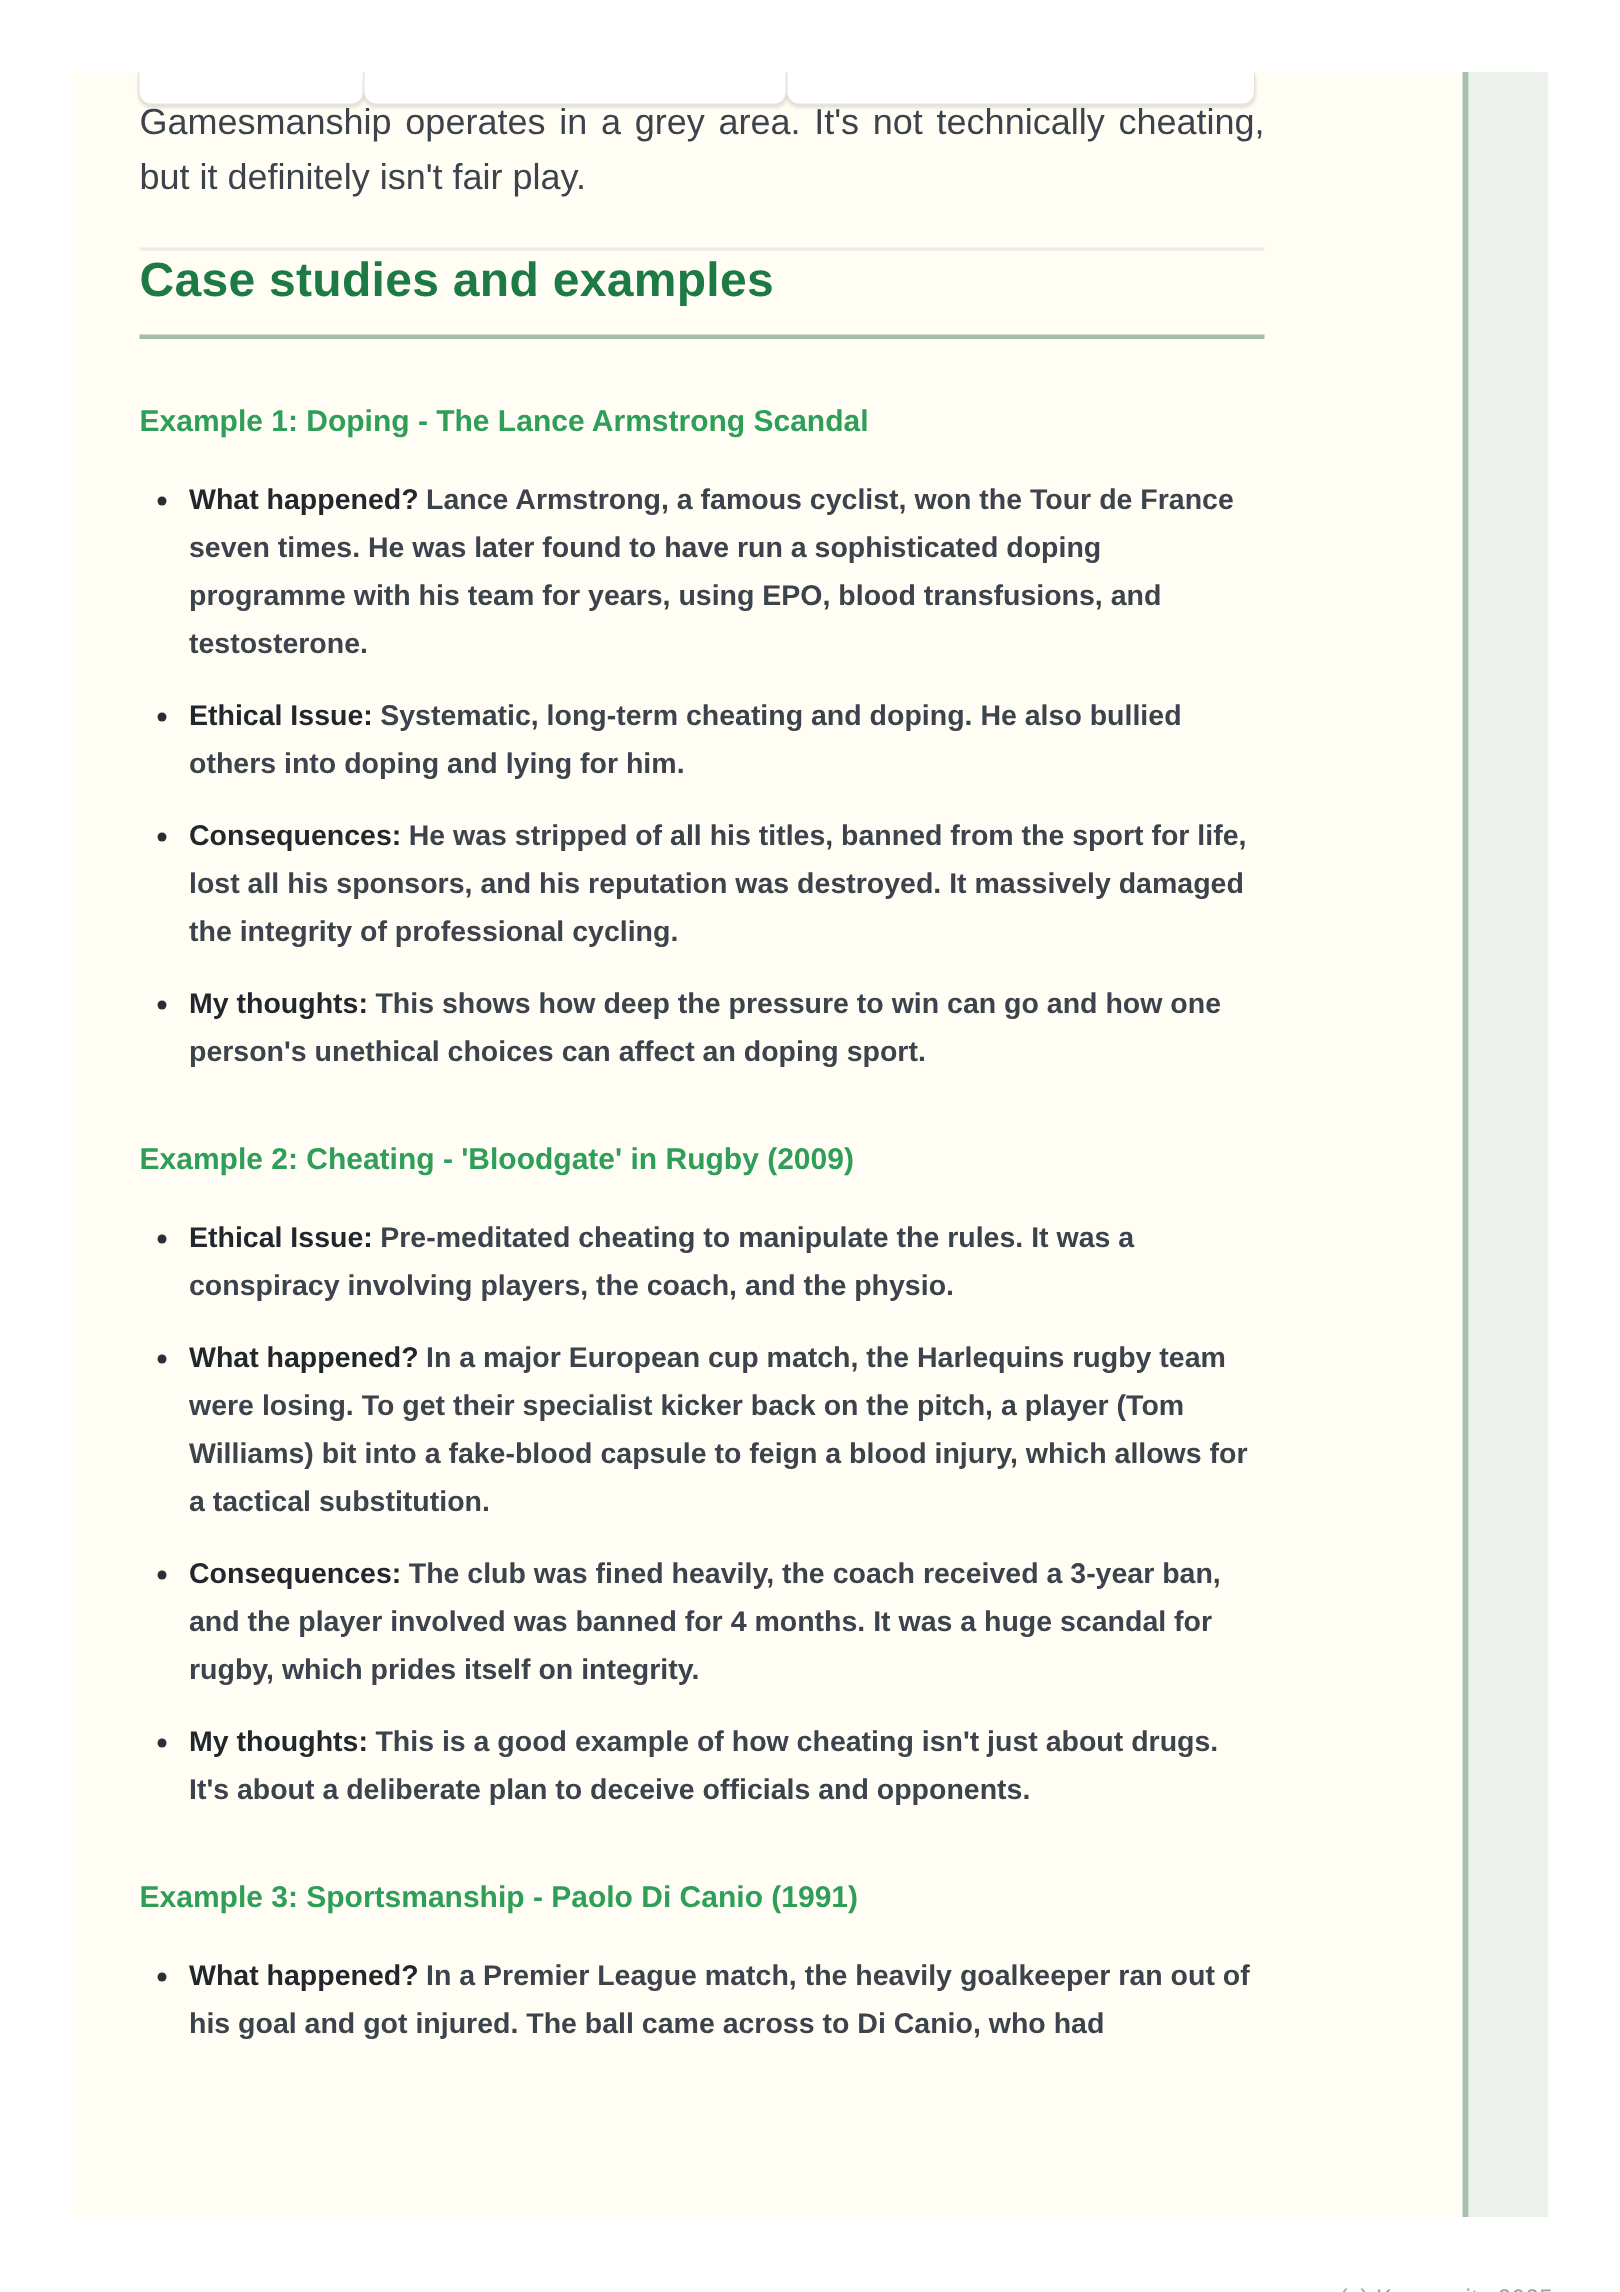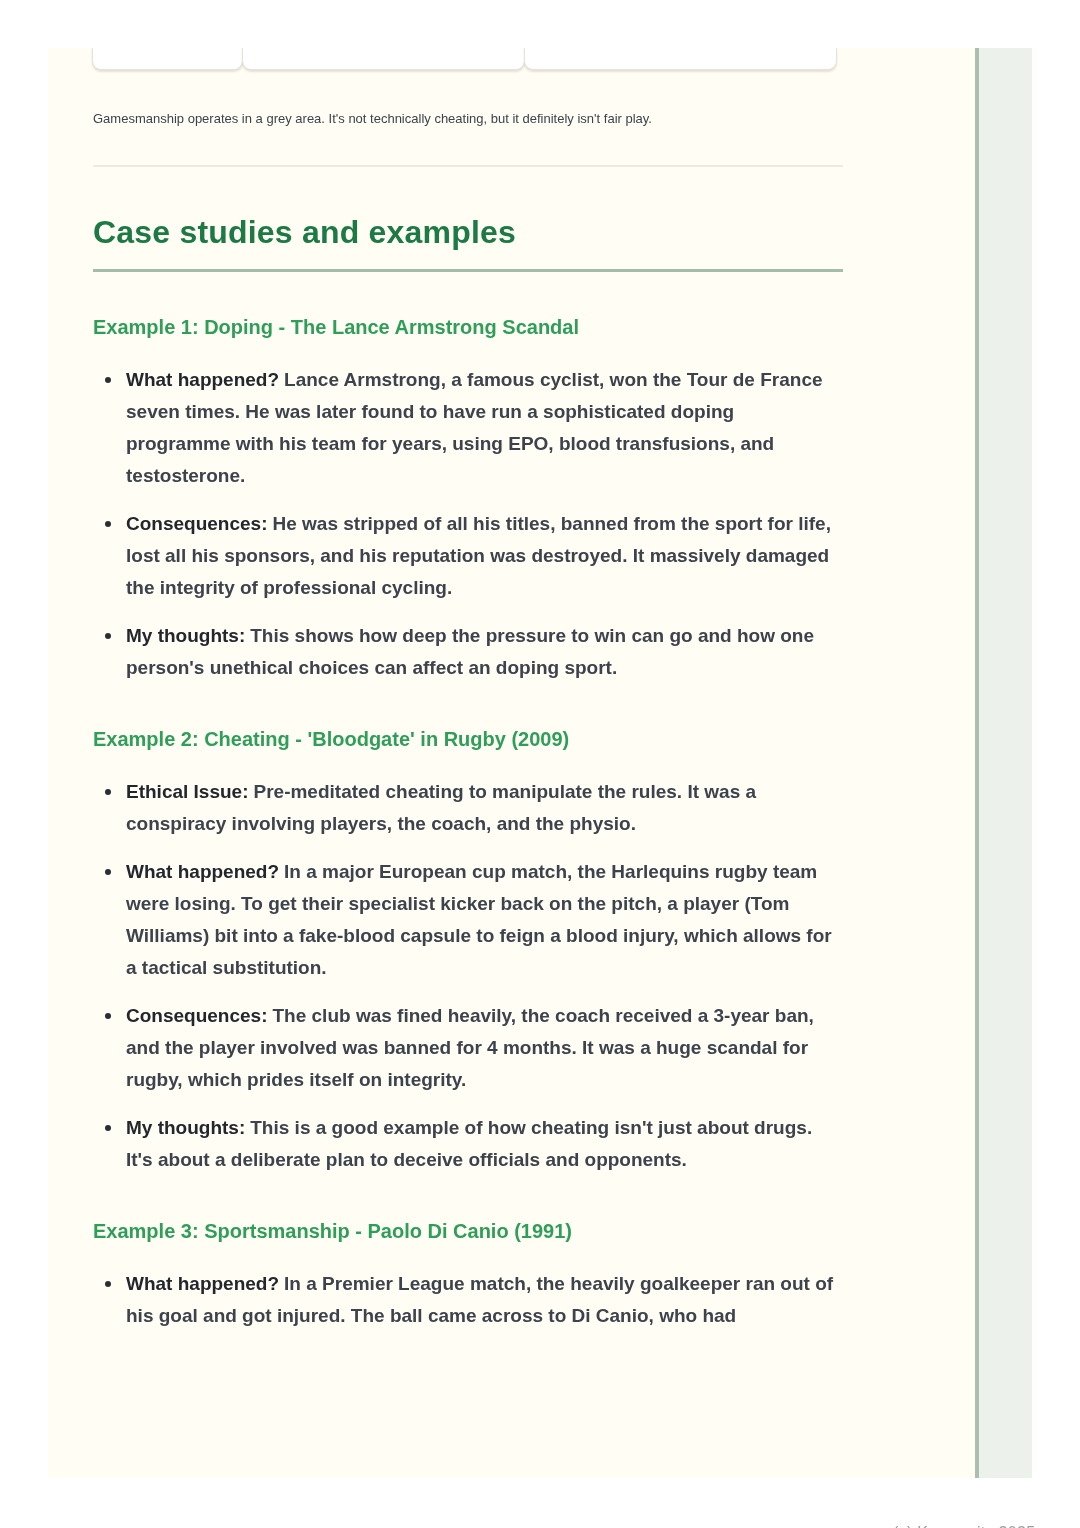--- a/index.html
+++ b/index.html
@@ -16,23 +16,23 @@
   .cards { position:absolute; left:92px; top:48px; width:747px; height:22px; display:flex; z-index:2; }
   .card {
     background:#ffffff; border:1px solid #e5e3dc; border-top:none;
     border-radius:0 0 9px 9px; box-shadow:0 2px 2px rgba(160,155,140,0.28);
   }
   .card.c1 { width:151px; }
   .card.c2 { width:283px; margin-left:-1px; }
   .card.c3 { width:313px; margin-left:-1px; }
 
   .doc { position:absolute; left:93px; top:0; width:750px; z-index:2; }
-  .intro { margin-top:100px; font-size:13px; line-height:37px; text-align:justify; }
+  .intro { margin-top:63px; font-size:24px; line-height:37px; text-align:justify; }
   .divider { margin-top:28px; height:2px; background:#eceae4; }
-  .section-title { margin-top:46px; font-size:32px; line-height:38px; font-weight:bold; color:#1e7a45; letter-spacing:0.2px; }
+  .section-title { font-size:32px; line-height:38px; font-weight:bold; color:#1e7a45; letter-spacing:0.2px; }
   .title-underline { margin-top:18px; height:3px; background:#a2bea8; }
   .example-heading { margin-top:40px; font-size:20px; line-height:30px; font-weight:bold; color:#2e9e58; }
   ul.points { margin-top:22px; list-style:none; }
   li.point { position:relative; padding-left:33px; margin-bottom:16px; font-size:19px; line-height:32px;font-weight:bold; }
   li.point .dot { position:absolute; left:12px; top:13px; width:6px; height:6px; border-radius:50%; background:#2a2f36; }
   li.point strong { color:#22272e; padding-right:5px; }
   .footer-note { position:absolute; left:893px; top:1524px; font-size:16px; color:#9e9e9a; letter-spacing:0.3px; z-index:4; }
 </style>
 </head>
 <body>
@@ -53,20 +53,24 @@
   <div class="divider"></div>
 
   <h1 class="section-title">Case studies and examples</h1>
   <div class="title-underline"></div>
 
   <h2 class="example-heading">Example 1: Doping - The Lance Armstrong Scandal</h2>
   <ul class="points">
     <li class="point">
       <span class="dot"></span>
       <strong>What happened?</strong><span>Lance Armstrong, a famous cyclist, won the Tour de France seven times. He was later found to have run a sophisticated doping programme with his team for years, using EPO, blood transfusions, and testosterone.</span>
+    </li>
+    <li class="point">
+      <span class="dot"></span>
+      <strong>Ethical Issue:</strong><span>Systematic, long-term cheating and doping. He also bullied others into doping and lying for him.</span>
     </li>
     <li class="point">
       <span class="dot"></span>
       <strong>Consequences:</strong><span>He was stripped of all his titles, banned from the sport for life, lost all his sponsors, and his reputation was destroyed. It massively damaged the integrity of professional cycling.</span>
     </li>
     <li class="point">
       <span class="dot"></span>
       <strong>My thoughts:</strong><span>This shows how deep the pressure to win can go and how one person's unethical choices can affect an doping sport.</span>
     </li>
   </ul>

